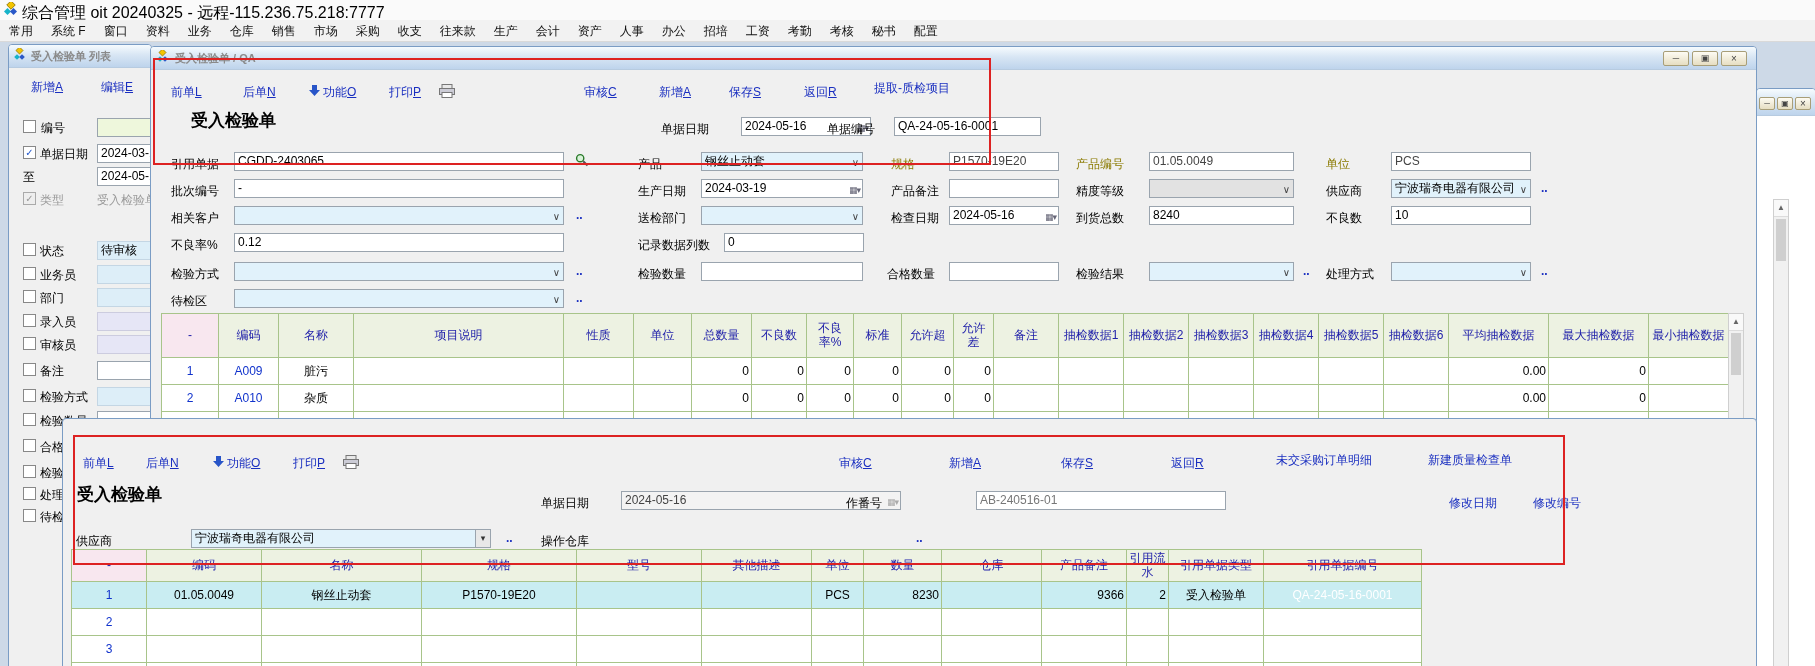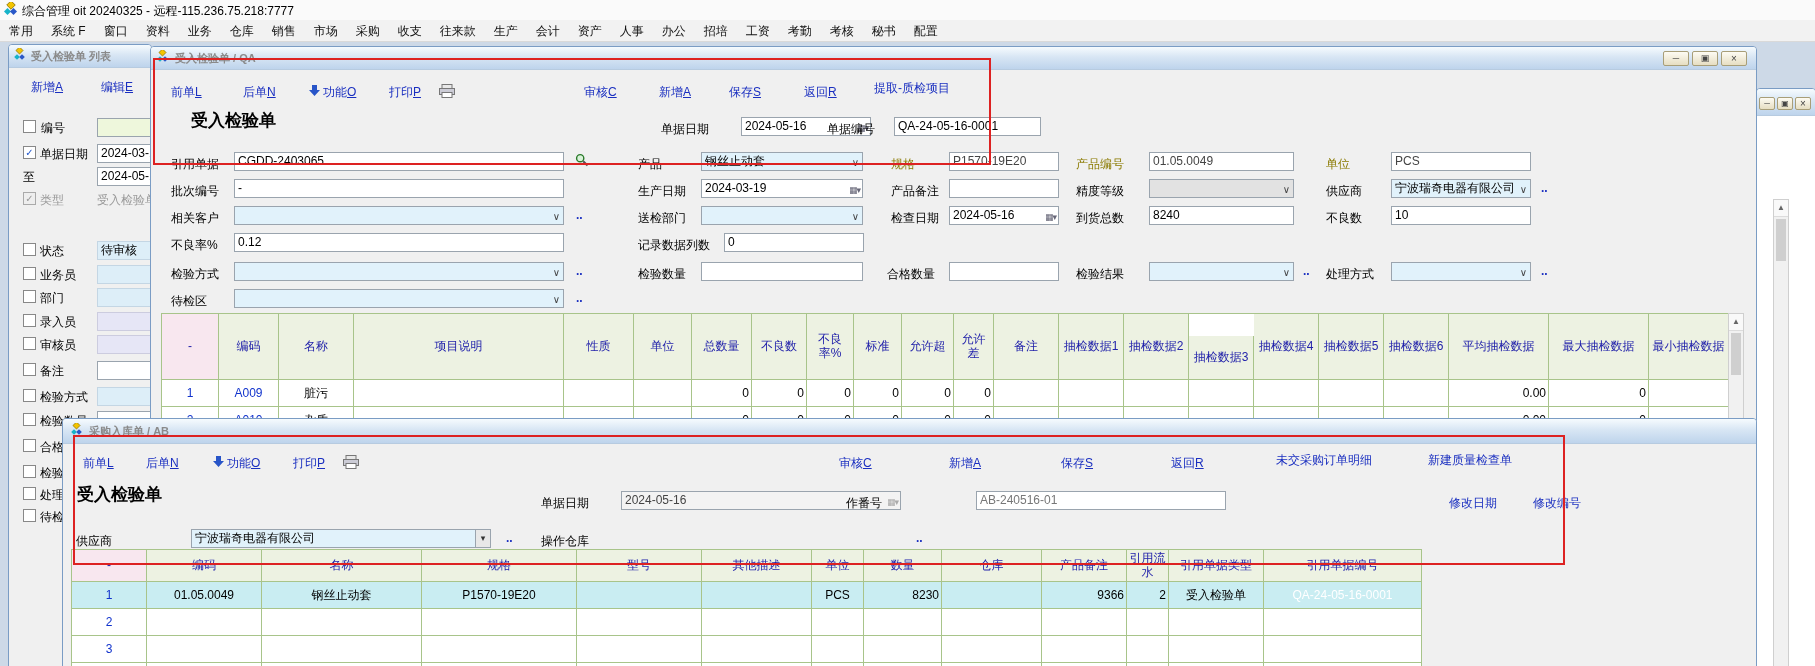--- a/index.html
+++ b/index.html
@@ -1,20 +1,20 @@
 <!DOCTYPE html>
 <html><head>
 <meta charset="utf-8">
 <style>
   html,body{margin:0;padding:0}
   body{font-family:"Liberation Sans","DejaVu Sans",sans-serif;font-size:12px;background:#cdd9e7}
   #stage{position:relative;width:1815px;height:666px;overflow:hidden;background:#cdd9e7}
   
   #titlebar{position:absolute;left:0;top:0;width:1815px;height:20px;background:#fafafa;border-bottom:1px solid #e3e3e3}
-  #apptitle{position:absolute;left:22px;top:3px;font-size:12px;color:#000;white-space:nowrap}
+  #apptitle{position:absolute;left:22px;top:3px;font-size:16px;color:#000;white-space:nowrap}
   #menubar{position:absolute;left:0;top:20px;width:1815px;height:21px;background:#f2f2f2;border-bottom:1px solid #d9d9d9}
   .mitem{display:inline-block;padding:3px 9px;font-size:12px;color:#111;white-space:nowrap;cursor:default}
   
   .w{position:absolute;background:#f0f0f0;border:1px solid #7a9cc4;border-radius:4px 4px 0 0;overflow:hidden}
   .wtb{position:absolute;left:0;top:0;right:0;height:22px;background:linear-gradient(#f6fbfe,#d8e6f4 45%,#bed4ec);border-bottom:1px solid #b7cbe0}
   .wtt{position:absolute;top:4px;font-size:11px;color:#8a8a8a;font-weight:bold;white-space:nowrap}
   .wic{position:absolute;top:3px;width:15px;height:15px}
   .wbtn{position:absolute;width:26px;height:15px;background:linear-gradient(#fdfbf3,#e6dec2);border:1px solid #a89e78;border-radius:2px;font-size:9px;line-height:13px;text-align:center;color:#444;box-sizing:border-box}
   .wbtn.sm{width:16px;height:13px;line-height:11px;font-size:8px}
   .b-min::after{content:"─"}.b-max::after{content:"▣"}.b-cls::after{content:"×";font-size:10px}
@@ -275,21 +275,21 @@
           <div class="tc" style="width: 58px;">单位</div>
           <div class="tc" style="width: 60px;">总数量</div>
           <div class="tc" style="width: 55px;">不良数</div>
           <div class="tc" style="width: 47px;">不良率%</div>
           <div class="tc" style="width: 48px;">标准</div>
           <div class="tc" style="width: 52px;">允许超</div>
           <div class="tc" style="width: 40px;">允许差</div>
           <div class="tc" style="width: 65px;">备注</div>
           <div class="tc" style="width: 65px;">抽检数据1</div>
           <div class="tc" style="width: 65px;">抽检数据2</div>
-          <div class="tc" style="width: 65px; margin-top: 22px;">抽检数据3</div>
+          <div class="tc" style="width: 65px;">抽检数据3</div>
           <div class="tc" style="width: 65px;">抽检数据4</div>
           <div class="tc" style="width: 65px;">抽检数据5</div>
           <div class="tc" style="width: 65px;">抽检数据6</div>
           <div class="tc" style="width: 100px;">平均抽检数据</div>
           <div class="tc" style="width: 100px;">最大抽检数据</div>
           <div class="tc" style="width: 80px;">最小抽检数据</div>
         </div>
         <div class="trow">
           <div class="tc blu" style="width: 57px;">1</div>
           <div class="tc blu" style="width: 60px;">A009</div>
@@ -366,28 +366,20 @@
 
     <div class="scr" style="left:1577px;top:266px;height:200px">
       <div class="scrbtn">▲</div>
       <div class="thumb"></div>
     </div>
 
     <div class="anor" style="left:2px;top:11px;width:834px;height:103px"></div>
   </div>
 
   <div class="w" id="abwin" style="left:62px;top:418px;width:1693px;height:248px;z-index:4">
-    <div class="wtb" style="height:24px">
-      <span class="wic" style="left:8px;top:4px"><svg width="14" height="14" viewBox="0 0 14 14">
-            <rect x="3" y="0" width="5" height="5" transform="rotate(45 5.5 2.5)" fill="#f3c400" stroke="#8a7000" stroke-width="0.7"></rect>
-            <rect x="1" y="7" width="4" height="4" transform="rotate(45 3 9)" fill="#17b3c9"></rect>
-            <rect x="6" y="7" width="4" height="4" transform="rotate(45 8 9)" fill="#2a58c8"></rect>
-          </svg></span>
-      <span class="wtt" style="left:26px;top:5px">采购入库单 / AB</span>
-    </div>
 
     <span class="lnk" style="left:20px;top:36px"><span>前单</span><span class="k">L</span></span>
     <span class="lnk" style="left:83px;top:36px"><span>后单</span><span class="k">N</span></span>
     <span style="position:absolute;left:150px;top:37px"><svg width="11" height="12" viewBox="0 0 11 12">
           <path d="M3 0 H8 V5 H11 L5.5 11 L0 5 H3 Z" fill="#2855c8"></path>
         </svg></span>
     <span class="lnk" style="left:164px;top:36px"><span>功能</span><span class="k">O</span></span>
     <span class="lnk" style="left:230px;top:36px"><span>打印</span><span class="k">P</span></span>
     <span style="position:absolute;left:280px;top:36px"><svg width="16" height="14" viewBox="0 0 16 14">
           <rect x="3" y="0.5" width="10" height="4" fill="#e8e8e8" stroke="#777"></rect>

